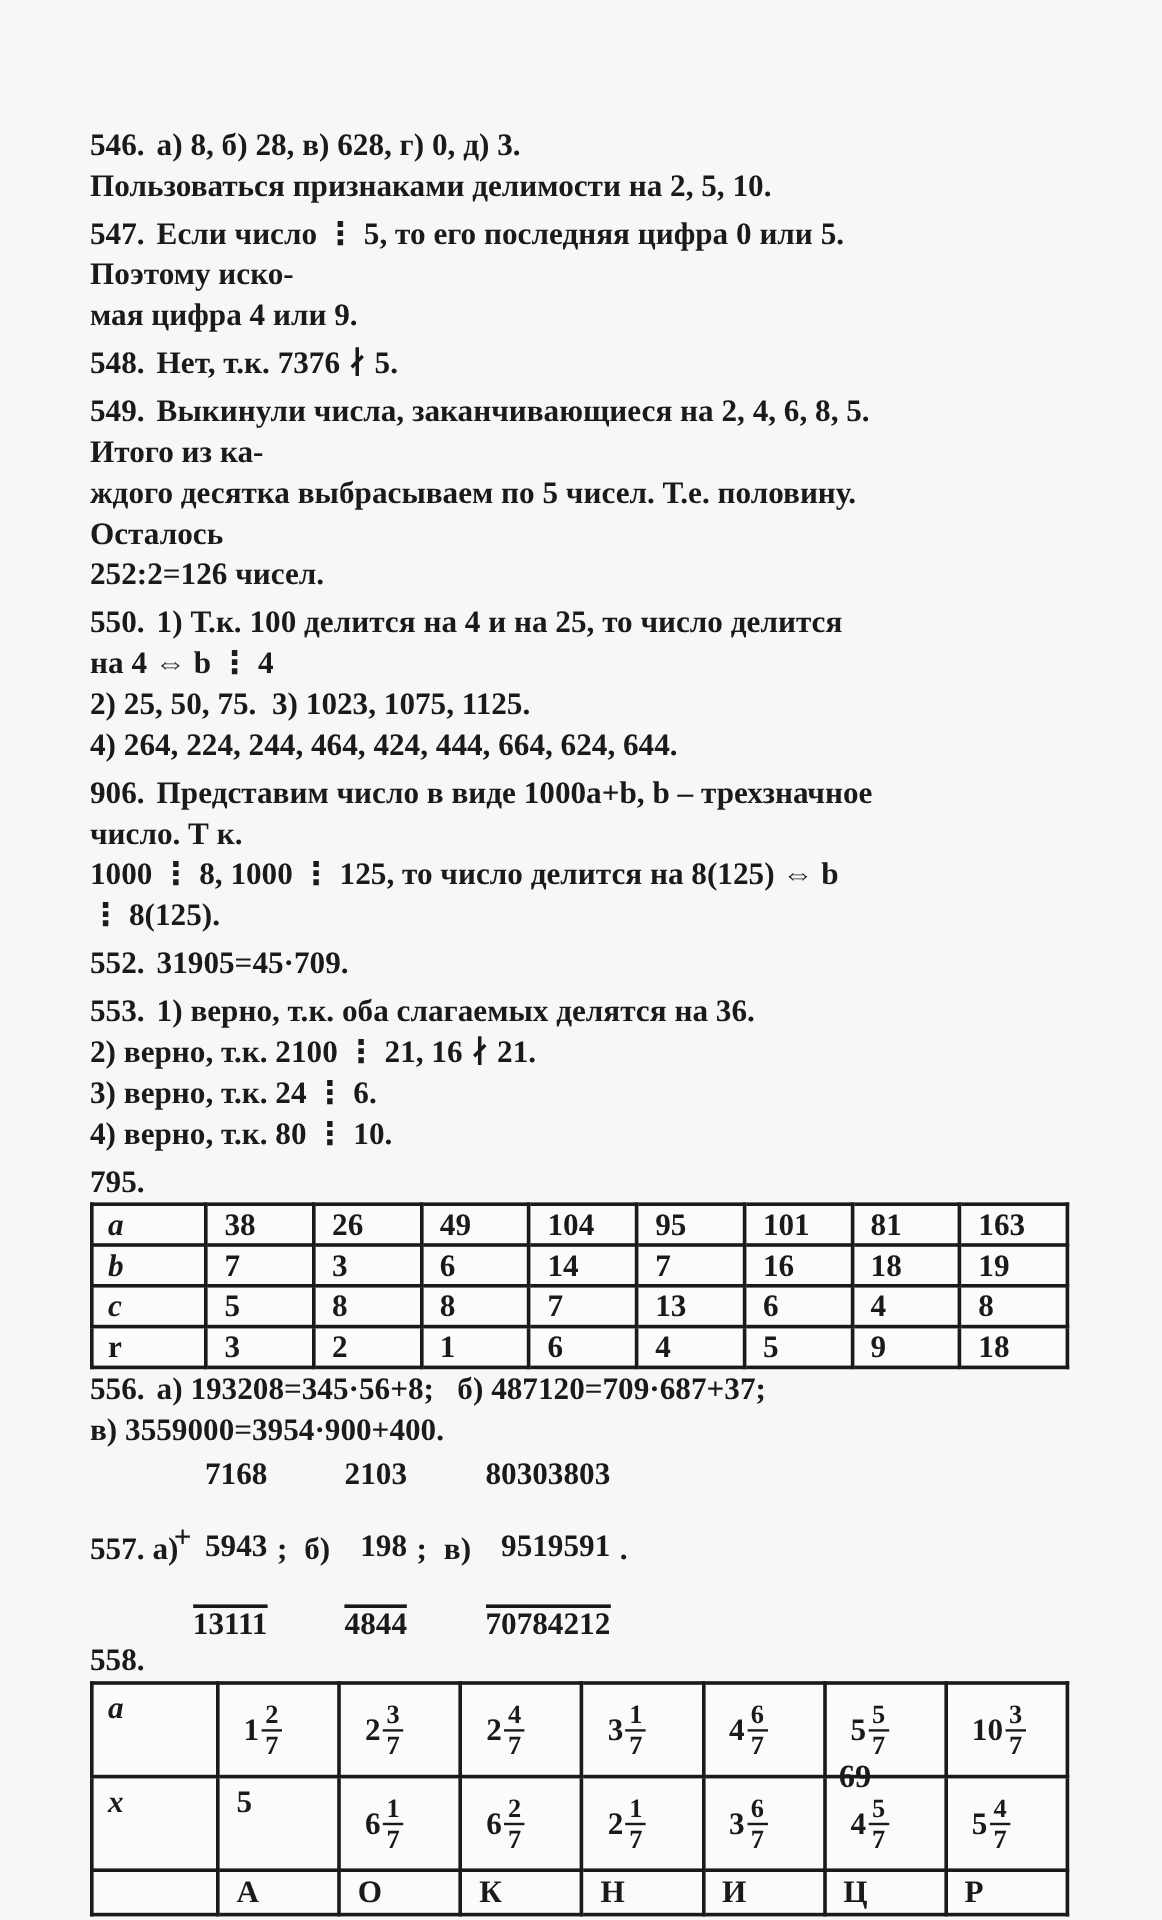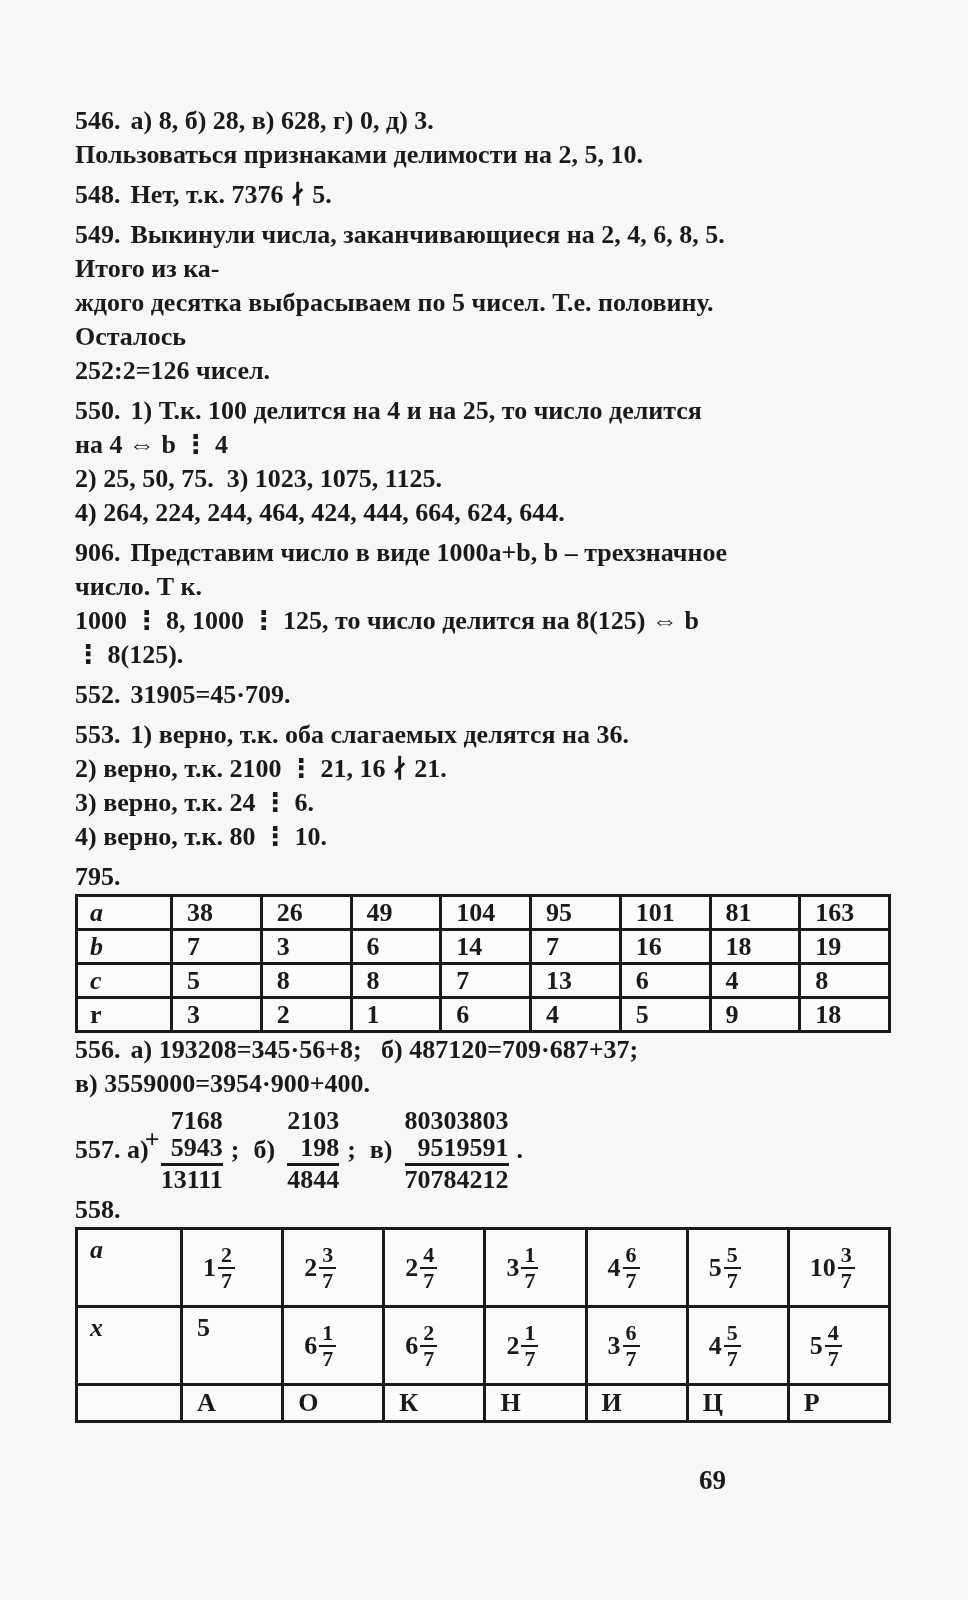--- a/index.html
+++ b/index.html
@@ -34,40 +34,44 @@
   .t558 td.frac-cell { padding-left:20px; }
 
   .mixed { display:inline-flex; align-items:center; }
   .whole { font-size:26px; }
   .frac { display:inline-flex; flex-direction:column; align-items:center; margin-left:2px; }
   .fnum, .fden { font-size:22px; line-height:24px; padding:0 3px; }
   .fnum { border-bottom:2px solid #1a1a1a; }
 
   .sum-block { display:flex; align-items:center; font-size:26px; margin:6px 0 0 0; }
   .sum-label { margin-right:12px; }
-  .stack { display:inline-flex; flex-direction:column; align-items:flex-end; line-height:27px; }
+  .stack { display:inline-flex; flex-direction:column; align-items:flex-end; line-height:27px;gap:33px; }
   .stack-mid { position:relative; }
   .op { position:absolute; left:-26px; top:-8px; }
   .stack-res { border-top:3px solid #1a1a1a; margin-top:2px;text-align:right; }
   .sum-sep { margin:0 14px 0 8px; align-self:center; }
 
   .answer-word { font-size:27px; letter-spacing:1px; margin-top:8px; }
   .pagenum { position:absolute; right:66px; bottom:104px; font-size:27px; }
 </style>
 </head>
 <body>
 
 <div class="page">
   <div class="content">
 
     <p class="para">
       <span class="line"><b class="pnum">546.</b><span>а) 8, б) 28, в) 628, г) 0, д) 3.</span></span>
       <span class="line">Пользоваться признаками делимости на 2, 5, 10.</span>
     </p>
 
+    <p class="para mt8">
+      <span class="line"><b class="pnum">547.</b><span>Если число ⋮ 5, то его последняя цифра 0 или 5. Поэтому иско-</span></span>
+      <span class="line">мая цифра 4 или 9.</span>
+    </p>
 
     <p class="para">
       <span class="line"><b class="pnum">548.</b><span>Нет, т.к. 7376 ∤ 5.</span></span>
     </p>
 
     <p class="para mt6">
       <span class="line"><b class="pnum">549.</b><span>Выкинули числа, заканчивающиеся на 2, 4, 6, 8, 5. Итого из ка-</span></span>
       <span class="line">ждого десятка выбрасываем по 5 чисел. Т.е. половину. Осталось</span>
       <span class="line">252:2=126 чисел.</span>
     </p>

